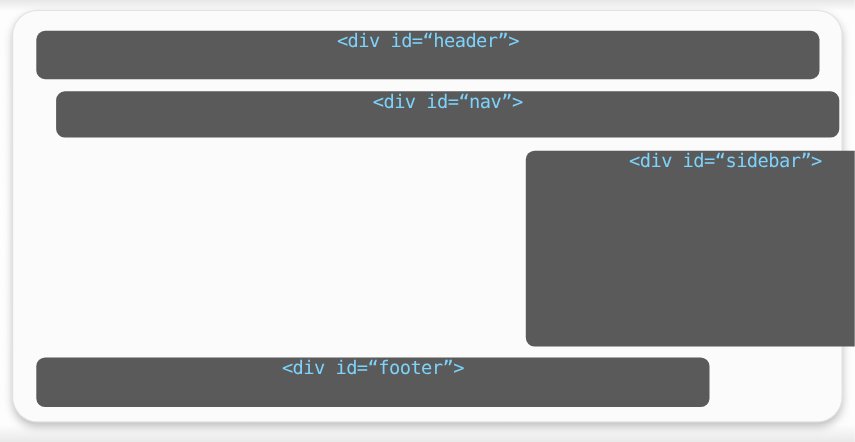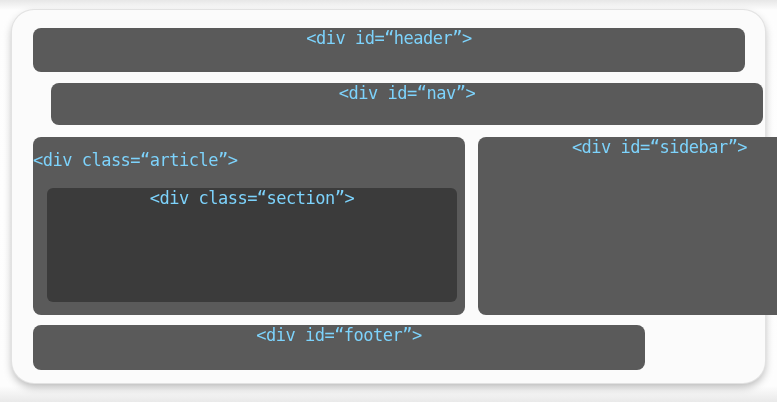--- a/index.html
+++ b/index.html
@@ -60,26 +60,20 @@
 <div class="card">
 
   <div class="box gray header-box">
     <span class="label">&lt;div id=“header”&gt;</span>
   </div>
 
   <div class="box gray nav-box">
     <span class="label">&lt;div id=“nav”&gt;</span>
   </div>
 
-  <div class="box gray article-box">
-    <span class="label">&lt;div class=“article”&gt;</span>
-    <div class="box dark section-box">
-      <span class="label">&lt;div class=“section”&gt;</span>
-    </div>
-  </div>
 
   <div class="box gray sidebar-box">
     <span class="label">&lt;div id=“sidebar”&gt;</span>
   </div>
 
   <div class="box gray footer-box">
     <span class="label">&lt;div id=“footer”&gt;</span>
   </div>
 
 </div>

